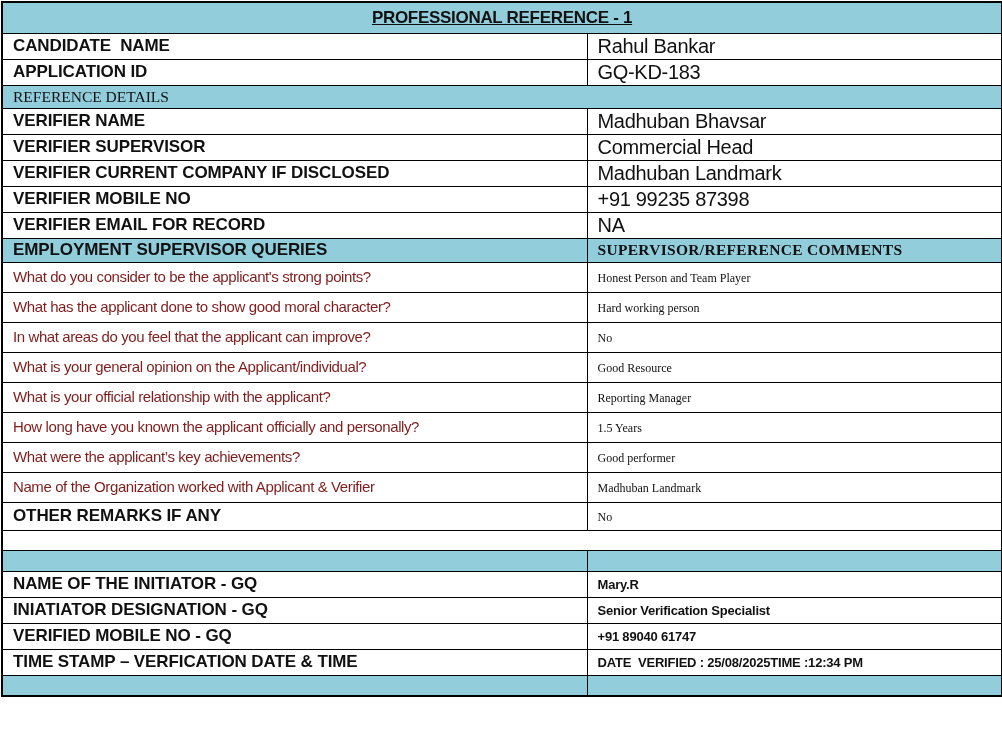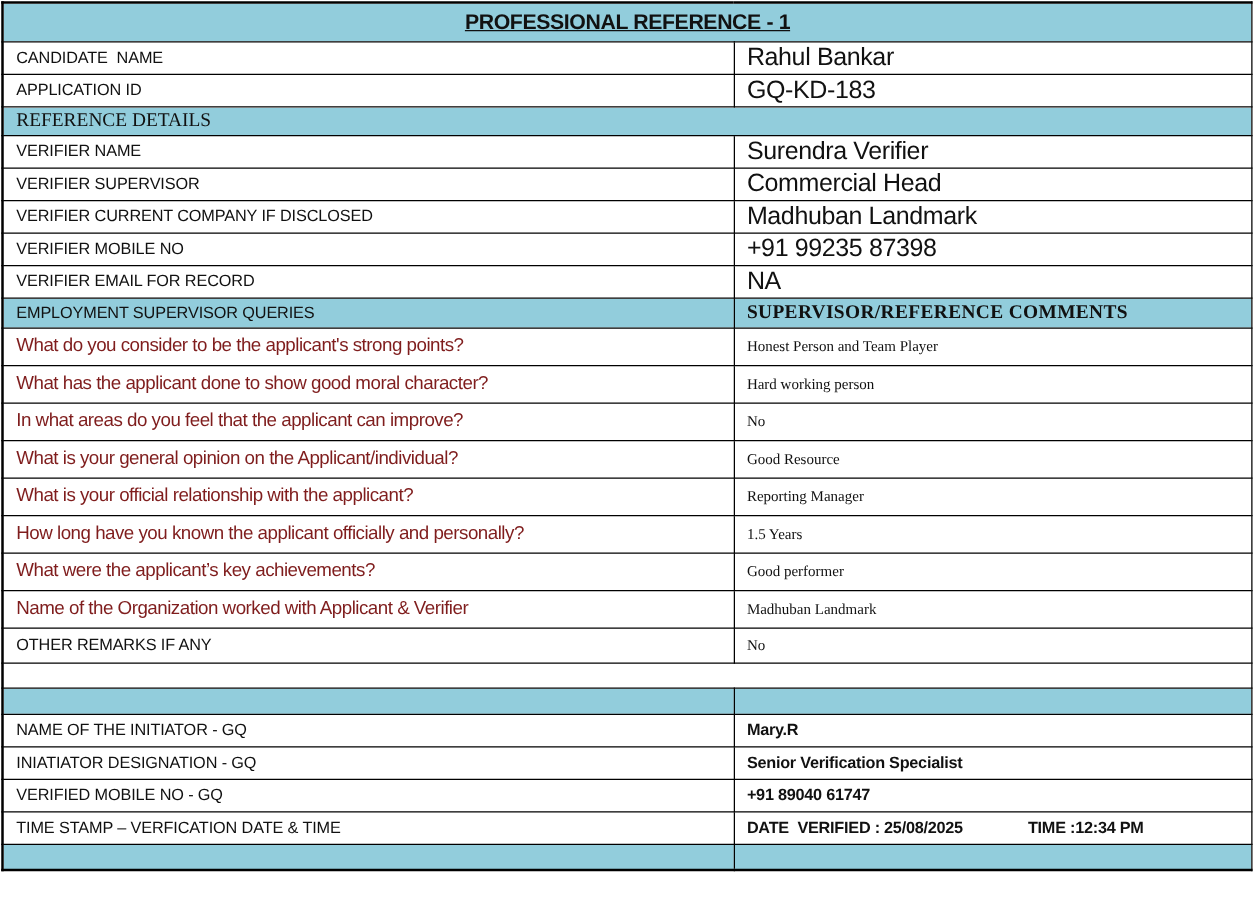--- a/index.html
+++ b/index.html
@@ -32,22 +32,22 @@
     font-family: "Liberation Sans", sans-serif;
     font-weight: 700;
     font-size: 17px;
     letter-spacing: -0.3px;
     color: #111;
     text-decoration: underline;
   }
 
   
   .lbl {
-    font-weight: 400;
-    font-size: 13px;
+    font-weight: 700;
+    font-size: 17px;
     letter-spacing: -0.1px;
     color: #111;
     white-space: pre-wrap;
   }
   .kv-row td { height: 26px; }
 
   
   .val-sans {
     font-size: 20px;
     letter-spacing: -0.3px;
@@ -91,21 +91,21 @@
 
   
   .init-row td { height: 26px; }
   .val-bold {
     font-weight: 700;
     font-size: 13px;
     letter-spacing: -0.2px;
     color: #111;
     white-space: pre-wrap;
   }
-  .ts-date { display: inline-block; margin-right: 52px; }
+  .ts-date { display: inline-block; }
 </style>
 </head>
 <body>
 
 <table class="doc">
   <colgroup>
       <col class="c1">
       <col class="c2">
     </colgroup>
   <tbody>
@@ -138,21 +138,21 @@
       <td colspan="2" class="blue">
         <span class="serif-header">REFERENCE DETAILS</span>
       </td>
     </tr>
 
     <tr class="kv-row">
       <td>
         <span class="lbl">VERIFIER NAME</span>
       </td>
       <td>
-        <span class="val-sans">Surendra Verifier</span>
+        <span class="val-sans">Madhuban Bhavsar</span>
       </td>
     </tr>
 
     <tr class="kv-row">
       <td>
         <span class="lbl">VERIFIER SUPERVISOR</span>
       </td>
       <td>
         <span class="val-sans">Commercial Head</span>
       </td>

